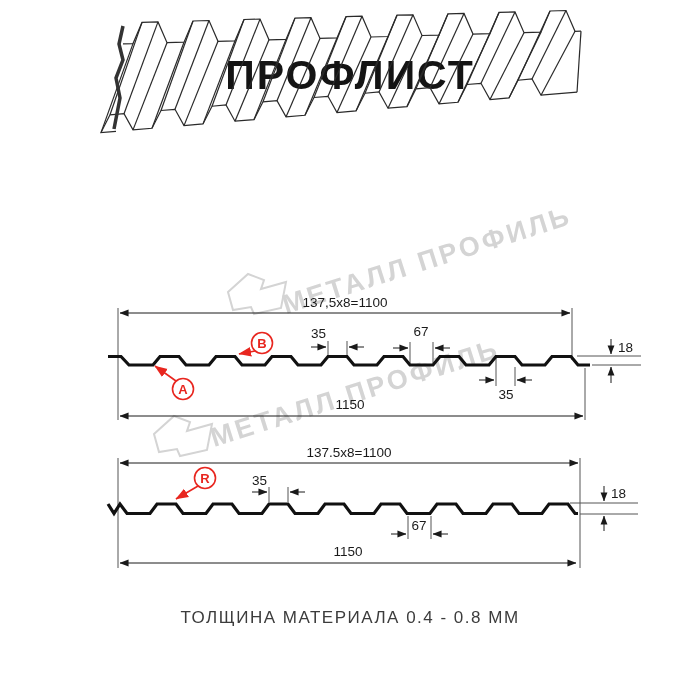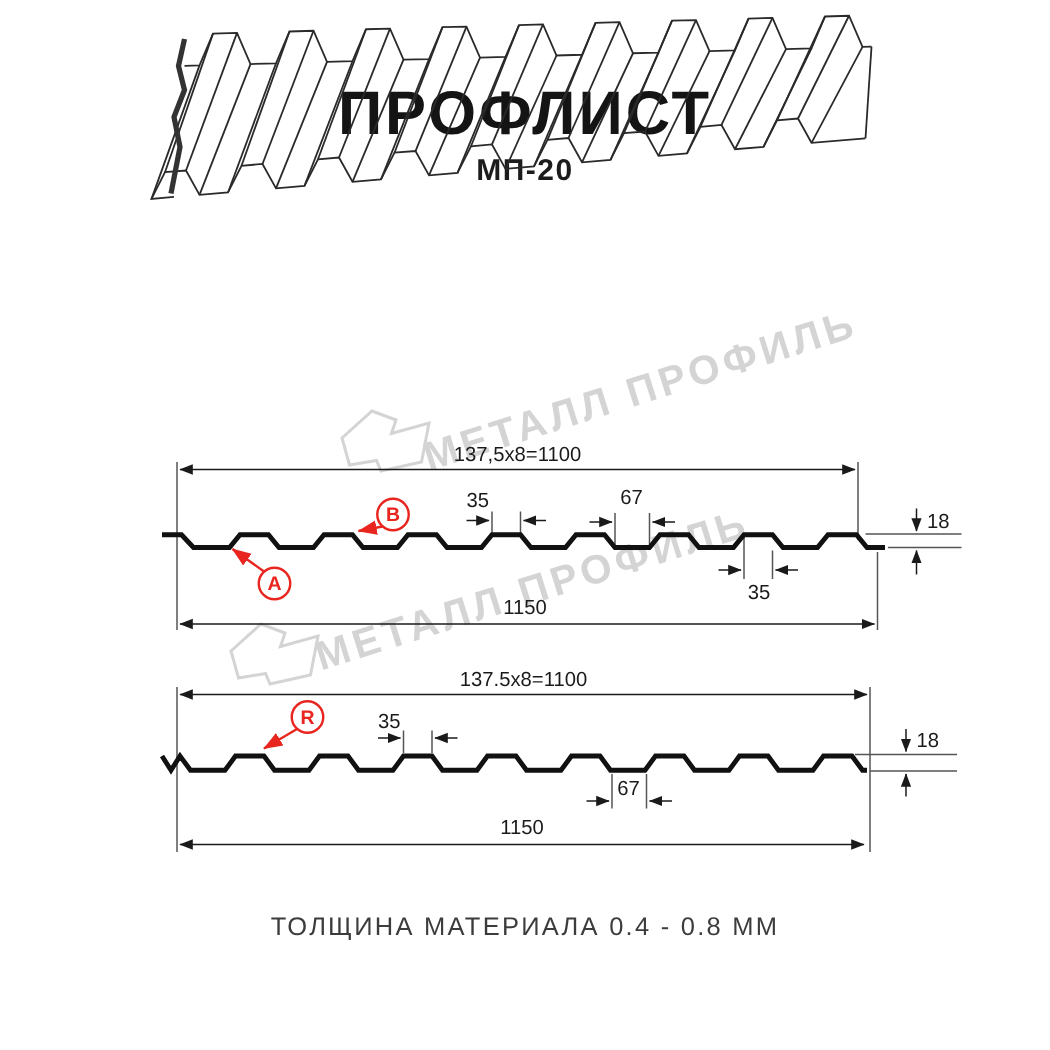--- a/index.html
+++ b/index.html
@@ -16,21 +16,20 @@
   .lbltxt{font-size:13px;font-weight:bold;fill:#e8261f;font-family:"Liberation Sans",sans-serif;}
   .wmtxt{font-size:27px;font-weight:bold;letter-spacing:3px;fill:#d4d4d4;
          font-family:"Liberation Sans",sans-serif;}
 </style>
 </head>
 <body>
 
 <div id="stage">
 
   <div class="title">ПРОФЛИСТ</div>
-  <div class="subtitle">МП-20</div>
 
   <svg width="700" height="700" viewBox="0 0 700 700">
     <defs>
       <marker id="ah" viewBox="0 0 10 10" refX="9.5" refY="5" markerWidth="9" markerHeight="9" orient="auto-start-reverse">
           <path d="M0,1.2 L10,5 L0,8.8 z" fill="#1a1a1a"></path>
         </marker>
       <marker id="ahr" viewBox="0 0 10 10" refX="9.5" refY="5" markerWidth="8" markerHeight="8" orient="auto-start-reverse">
           <path d="M0,1.2 L10,5 L0,8.8 z" fill="#e8261f"></path>
         </marker>
     </defs>

